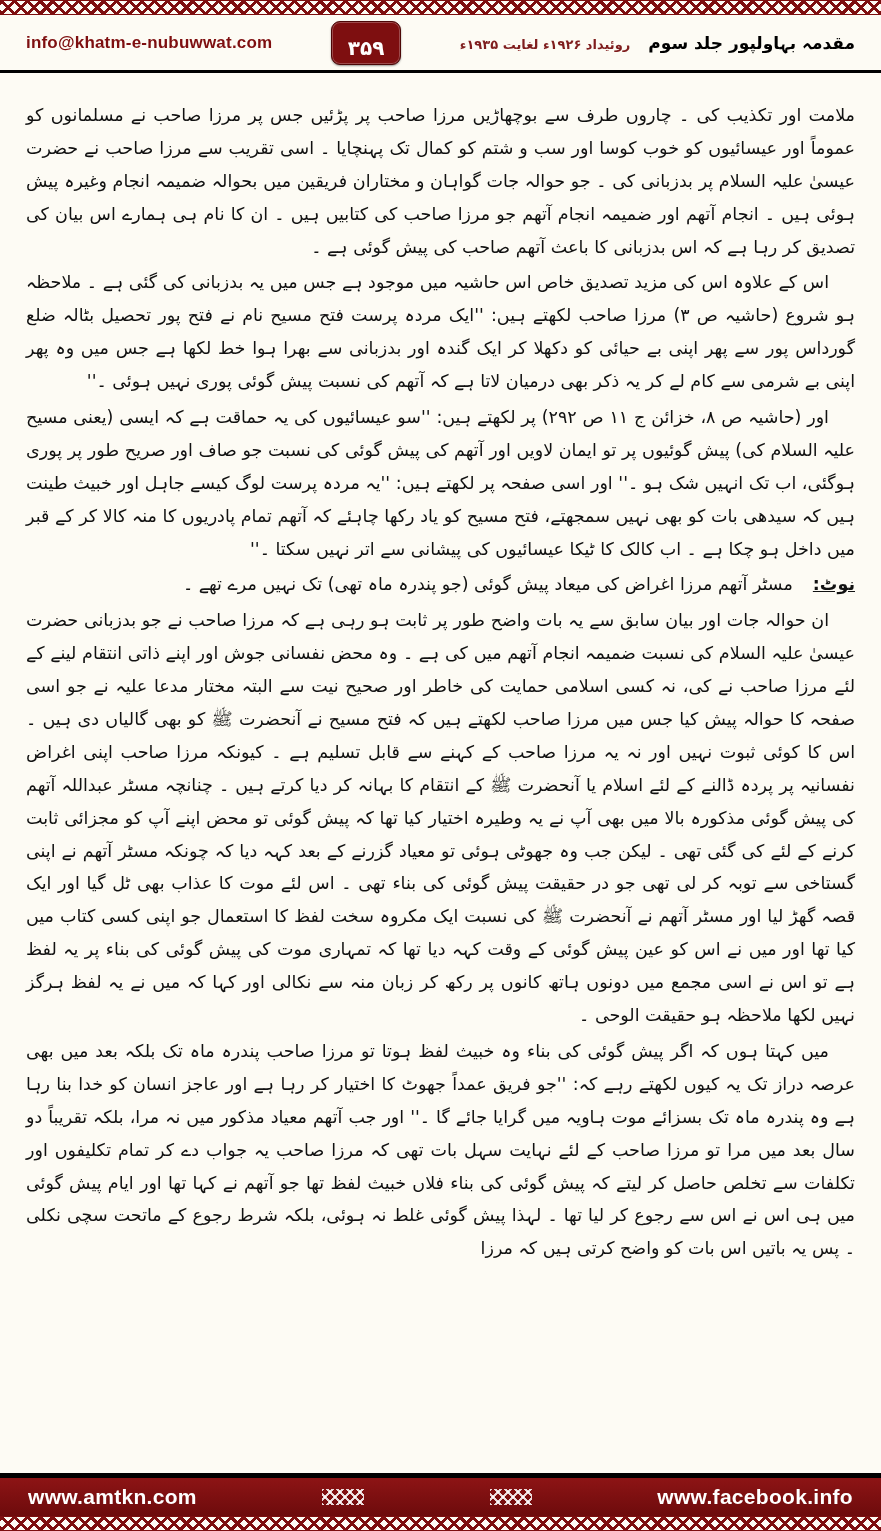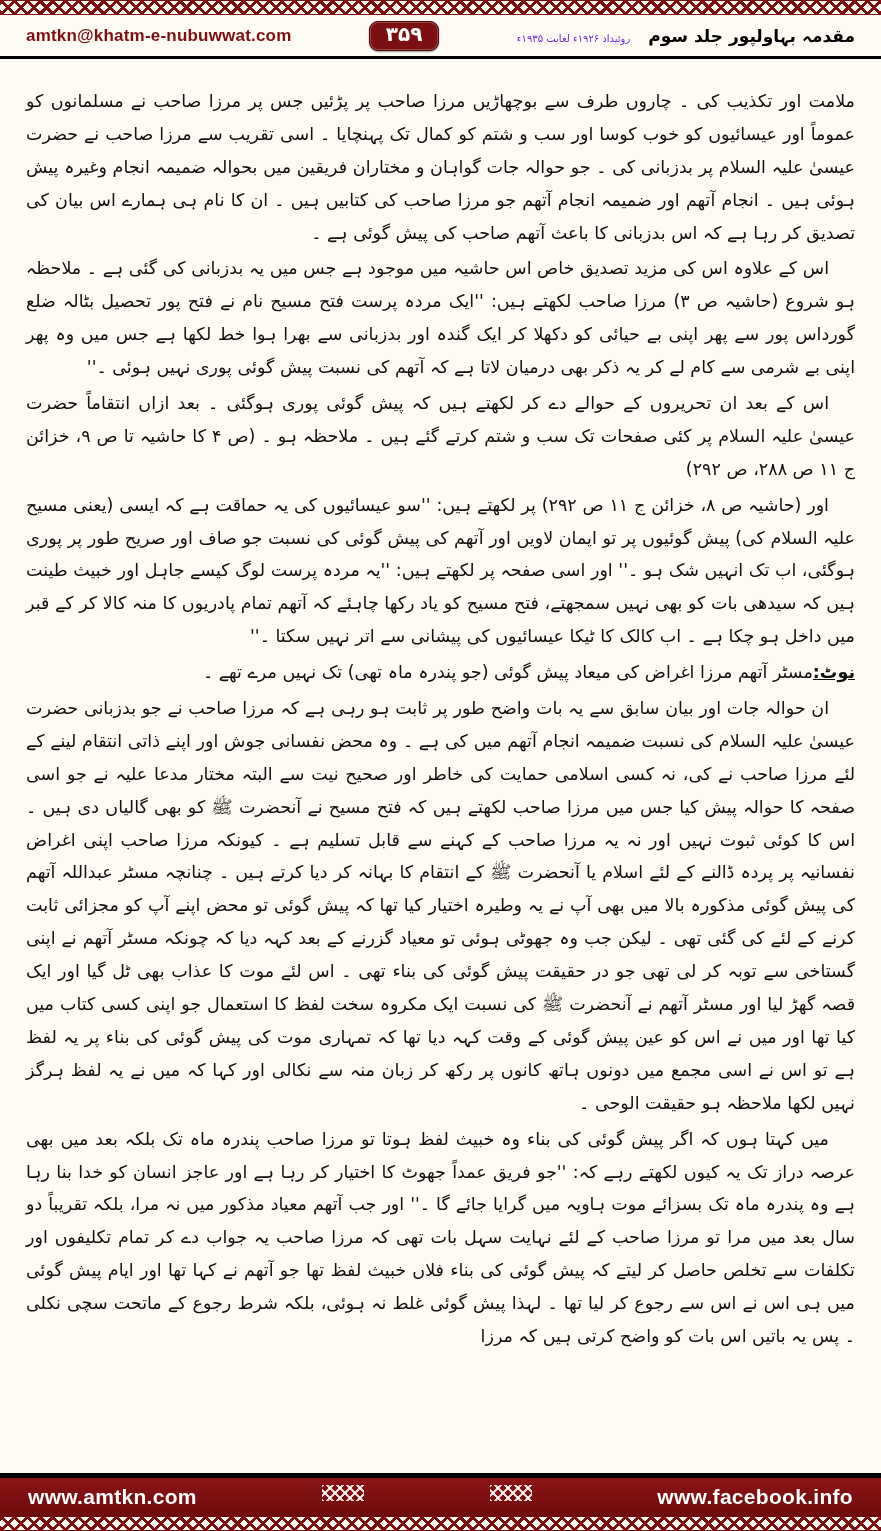--- a/index.html
+++ b/index.html
@@ -28,81 +28,80 @@
     padding:6px 26px 5px;
   }
   .email{
     color:#7e0f10;font-weight:bold;font-size:17px;
     font-family:"Liberation Sans", sans-serif;
     letter-spacing:.2px;
   }
   .page-badge{
     background:#7e0f10;color:#fff;
     border:1px solid #4c0707;border-radius:9px;
-    padding:0 16px 4px;
+    padding:14px 16px 4px;
     font-size:20px;font-weight:bold;
     box-shadow:0 1px 2px rgba(0,0,0,.4), inset 0 0 0 1px rgba(255,255,255,.25);
   }
   .header-right{
     direction:rtl;display:flex;align-items:baseline;gap:18px;
   }
   .book-title{font-weight:bold;font-size:17px;color:#000;}
-  .record-line{font-size:10px;color:#6d28d9;}
+  .record-line{font-size:13px;color:#7f1d1d;font-weight:bold;}
   .rule{height:3px;background:#000;flex:0 0 3px;margin:0;}
   .content{
     flex:1 1 auto;
     direction:rtl;
     text-align:justify;
     padding:26px 26px 0;
     font-size:17.5px;
     line-height:1.88;
     overflow:hidden;
   }
   .content p{margin:0 0 3px;}
   .content p.indent{text-indent:26px;}
-  .note-label{font-weight:bold;text-decoration:underline;margin-left:0;}
+  .note-label{font-weight:bold;text-decoration:underline;margin-left:20px;}
   .footer-bar{
     flex:0 0 auto;
     background:#7e0f10;
     background-image:linear-gradient(180deg, #8d1415 0%, #6d0b0c 100%);
     color:#fff;
-    display:flex;justify-content:space-between;
+    display:flex;align-items:center;justify-content:space-between;
     padding:7px 28px;
     font-family:"Liberation Sans", sans-serif;
     font-weight:bold;font-size:21px;
     border-top:2px solid #000;
   }
   .footer-link{color:#fff;text-decoration:none;letter-spacing:.3px;}
   .footer-divider{
     width:42px;height:16px;display:inline-block;
     background-image:
       repeating-linear-gradient(45deg,  rgba(255,255,255,.85) 0 2px, rgba(0,0,0,0) 2px 7px),
       repeating-linear-gradient(135deg, rgba(255,255,255,.85) 0 2px, rgba(0,0,0,0) 2px 7px);
   }
 </style>
 </head>
 <body>
 
 <div class="ornament"></div>
 
 <div class="header">
-  <span class="email">amtkn@khatm-e-nubuwwat.com</span>
+  <span class="email">info@khatm-e-nubuwwat.com</span>
   <span class="page-badge">۳۵۹</span>
   <span class="header-right">
     <span class="book-title">مقدمہ بہاولپور جلد سوم</span>
     <span class="record-line">روئیداد ۱۹۲۶ء لغایت ۱۹۳۵ء</span>
   </span>
 </div>
 
 <div class="rule"></div>
 
 <div class="content">
   <p>ملامت اور تکذیب کی ۔ چاروں طرف سے بوچھاڑیں مرزا صاحب پر پڑئیں جس پر مرزا صاحب نے مسلمانوں کو عموماً اور عیسائیوں کو خوب کوسا اور سب و شتم کو کمال تک پہنچایا ۔ اسی تقریب سے مرزا صاحب نے حضرت عیسیٰ علیہ السلام پر بدزبانی کی ۔ جو حوالہ جات گواہان و مختاران فریقین میں بحوالہ ضمیمہ انجام وغیرہ پیش ہوئی ہیں ۔ انجام آتھم اور ضمیمہ انجام آتھم جو مرزا صاحب کی کتابیں ہیں ۔ ان کا نام ہی ہمارے اس بیان کی تصدیق کر رہا ہے کہ اس بدزبانی کا باعث آتھم صاحب کی پیش گوئی ہے ۔</p>
   <p class="indent">اس کے علاوہ اس کی مزید تصدیق خاص اس حاشیہ میں موجود ہے جس میں یہ بدزبانی کی گئی ہے ۔ ملاحظہ ہو شروع (حاشیہ ص ۳) مرزا صاحب لکھتے ہیں: ''ایک مردہ پرست فتح مسیح نام نے فتح پور تحصیل بٹالہ ضلع گورداس پور سے پھر اپنی بے حیائی کو دکھلا کر ایک گندہ اور بدزبانی سے بھرا ہوا خط لکھا ہے جس میں وہ پھر اپنی بے شرمی سے کام لے کر یہ ذکر بھی درمیان لاتا ہے کہ آتھم کی نسبت پیش گوئی پوری نہیں ہوئی ۔''</p>
-  <p class="indent">اس کے بعد ان تحریروں کے حوالے دے کر لکھتے ہیں کہ پیش گوئی پوری ہوگئی ۔ بعد ازاں انتقاماً حضرت عیسیٰ علیہ السلام پر کئی صفحات تک سب و شتم کرتے گئے ہیں ۔ ملاحظہ ہو ۔ (ص ۴ کا حاشیہ تا ص ۹، خزائن ج ۱۱ ص ۲۸۸، ص ۲۹۲)</p>
   <p class="indent">اور (حاشیہ ص ۸، خزائن ج ۱۱ ص ۲۹۲) پر لکھتے ہیں: ''سو عیسائیوں کی یہ حماقت ہے کہ ایسی (یعنی مسیح علیہ السلام کی) پیش گوئیوں پر تو ایمان لاویں اور آتھم کی پیش گوئی کی نسبت جو صاف اور صریح طور پر پوری ہوگئی، اب تک انہیں شک ہو ۔'' اور اسی صفحہ پر لکھتے ہیں: ''یہ مردہ پرست لوگ کیسے جاہل اور خبیث طینت ہیں کہ سیدھی بات کو بھی نہیں سمجھتے، فتح مسیح کو یاد رکھا چاہئے کہ آتھم تمام پادریوں کا منہ کالا کر کے قبر میں داخل ہو چکا ہے ۔ اب کالک کا ٹیکا عیسائیوں کی پیشانی سے اتر نہیں سکتا ۔''</p>
   <p><span class="note-label">نوٹ:</span><span>مسٹر آتھم مرزا اغراض کی میعاد پیش گوئی (جو پندرہ ماہ تھی) تک نہیں مرے تھے ۔</span></p>
   <p class="indent">ان حوالہ جات اور بیان سابق سے یہ بات واضح طور پر ثابت ہو رہی ہے کہ مرزا صاحب نے جو بدزبانی حضرت عیسیٰ علیہ السلام کی نسبت ضمیمہ انجام آتھم میں کی ہے ۔ وہ محض نفسانی جوش اور اپنے ذاتی انتقام لینے کے لئے مرزا صاحب نے کی، نہ کسی اسلامی حمایت کی خاطر اور صحیح نیت سے البتہ مختار مدعا علیہ نے جو اسی صفحہ کا حوالہ پیش کیا جس میں مرزا صاحب لکھتے ہیں کہ فتح مسیح نے آنحضرت ﷺ کو بھی گالیاں دی ہیں ۔ اس کا کوئی ثبوت نہیں اور نہ یہ مرزا صاحب کے کہنے سے قابل تسلیم ہے ۔ کیونکہ مرزا صاحب اپنی اغراض نفسانیہ پر پردہ ڈالنے کے لئے اسلام یا آنحضرت ﷺ کے انتقام کا بہانہ کر دیا کرتے ہیں ۔ چنانچہ مسٹر عبداللہ آتھم کی پیش گوئی مذکورہ بالا میں بھی آپ نے یہ وطیرہ اختیار کیا تھا کہ پیش گوئی تو محض اپنے آپ کو مجزائی ثابت کرنے کے لئے کی گئی تھی ۔ لیکن جب وہ جھوٹی ہوئی تو معیاد گزرنے کے بعد کہہ دیا کہ چونکہ مسٹر آتھم نے اپنی گستاخی سے توبہ کر لی تھی جو در حقیقت پیش گوئی کی بناء تھی ۔ اس لئے موت کا عذاب بھی ٹل گیا اور ایک قصہ گھڑ لیا اور مسٹر آتھم نے آنحضرت ﷺ کی نسبت ایک مکروہ سخت لفظ کا استعمال جو اپنی کسی کتاب میں کیا تھا اور میں نے اس کو عین پیش گوئی کے وقت کہہ دیا تھا کہ تمہاری موت کی پیش گوئی کی بناء پر یہ لفظ ہے تو اس نے اسی مجمع میں دونوں ہاتھ کانوں پر رکھ کر زبان منہ سے نکالی اور کہا کہ میں نے یہ لفظ ہرگز نہیں لکھا ملاحظہ ہو حقیقت الوحی ۔</p>
   <p class="indent">میں کہتا ہوں کہ اگر پیش گوئی کی بناء وہ خبیث لفظ ہوتا تو مرزا صاحب پندرہ ماہ تک بلکہ بعد میں بھی عرصہ دراز تک یہ کیوں لکھتے رہے کہ: ''جو فریق عمداً جھوٹ کا اختیار کر رہا ہے اور عاجز انسان کو خدا بنا رہا ہے وہ پندرہ ماہ تک بسزائے موت ہاویہ میں گرایا جائے گا ۔'' اور جب آتھم معیاد مذکور میں نہ مرا، بلکہ تقریباً دو سال بعد میں مرا تو مرزا صاحب کے لئے نہایت سہل بات تھی کہ مرزا صاحب یہ جواب دے کر تمام تکلیفوں اور تکلفات سے تخلص حاصل کر لیتے کہ پیش گوئی کی بناء فلاں خبیث لفظ تھا جو آتھم نے کہا تھا اور ایام پیش گوئی میں ہی اس نے اس سے رجوع کر لیا تھا ۔ لہذا پیش گوئی غلط نہ ہوئی، بلکہ شرط رجوع کے ماتحت سچی نکلی ۔ پس یہ باتیں اس بات کو واضح کرتی ہیں کہ مرزا</p>
 </div>
 
 <div class="rule"></div>
 
 <div class="footer-bar">
   <a class="footer-link" href="#">www.amtkn.com</a>

